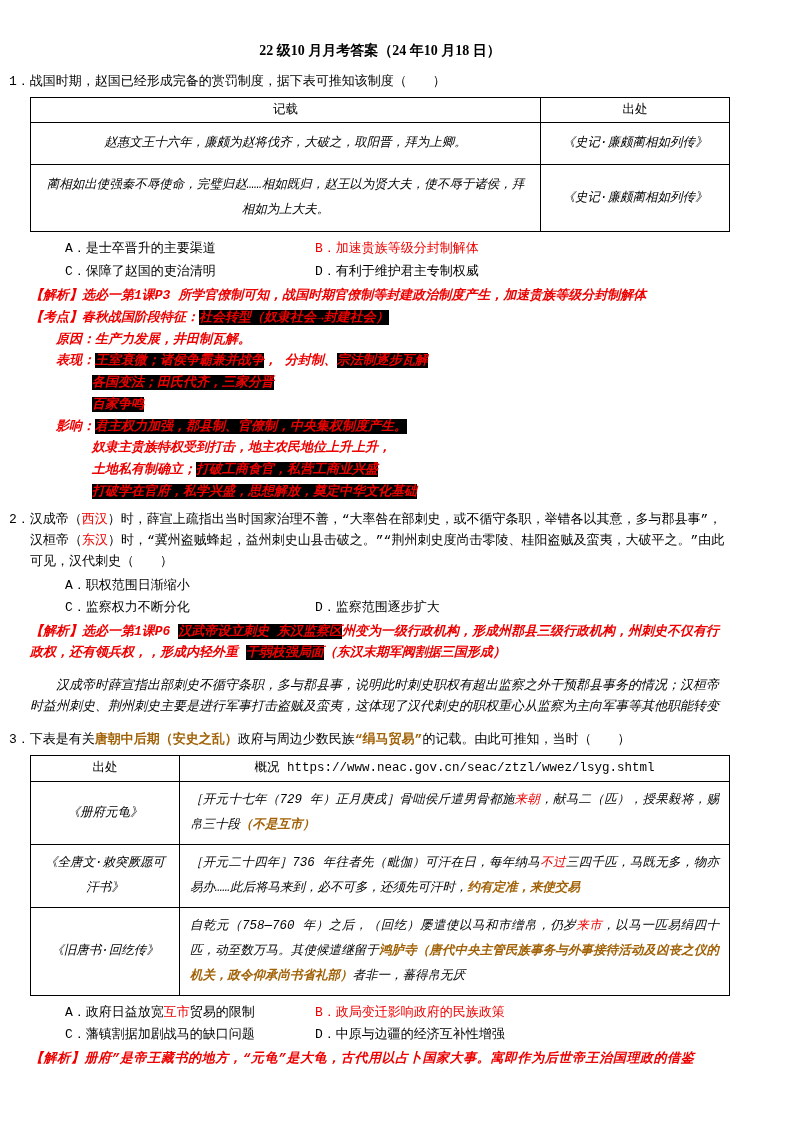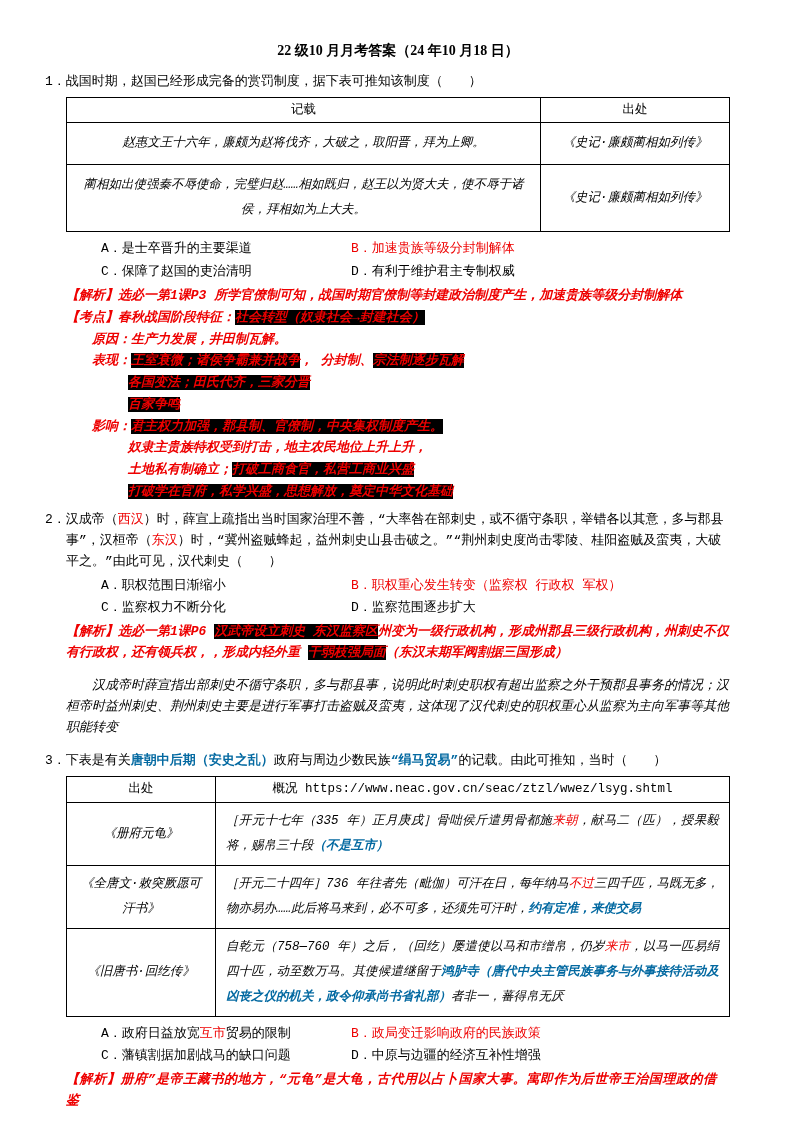--- a/index.html
+++ b/index.html
@@ -1,27 +1,27 @@
 <!DOCTYPE html>
 <html><head>
 <meta charset="utf-8">
 <style>
   html,body{margin:0;padding:0;background:#fff;}
   .page{
     width:794px;height:1123px;box-sizing:border-box;
-    padding:40px 64px 30px 66px;
+    padding:40px 64px 30px 30px;
     background:#fff;color:#000;
     font-family:"Liberation Serif","DejaVu Serif",serif;
     font-size:13px;line-height:1.62;overflow:hidden;
   }
   .title{font-size:14px;font-weight:bold;text-align:center;margin:0 0 8px 0;}
   p{margin:2px 0;}
   .stem{text-indent:-21px;margin:4px 0 3px 0;}
   .red{color:#ee0000;}
-  .redbold{color:#0369a1;font-weight:bold;}
+  .redbold{color:#a16207;font-weight:bold;}
   .hl{background:#000000;}
   .kai{font-style:italic;}
   .opts{display:flex;margin-left:35px;line-height:1.7;}
   .opt{width:250px;}
   .opt:last-child{flex:1;}
   .analysis{color:#ee0000;font-weight:bold;font-style:italic;margin:2px 0;}
   .kd p{color:#ee0000;font-weight:bold;font-style:italic;margin:1px 0;line-height:1.6;}
   .ind1{margin-left:26px !important;}
   .ind2{margin-left:62px !important;}
   table{border-collapse:collapse;width:100%;margin:5px 0 6px 0;}
@@ -86,21 +86,20 @@
       <p class="ind2"><span>土地私有制确立；</span><span class="hl">打破工商食官，私营工商业兴盛</span></p>
       <p class="ind2"><span class="hl">打破学在官府，私学兴盛，思想解放，奠定中华文化基础</span></p>
     </div>
   </section>
 
   <section>
     <p class="stem"><span>2．汉成帝（</span><span class="red">西汉</span><span>）时，薛宣上疏指出当时国家治理不善，“大率咎在部刺史，或不循守条职，举错各以其意，多与郡县事”，汉桓帝（</span><span class="red">东汉</span><span>）时，“冀州盗贼蜂起，益州刺史山县击破之。”“荆州刺史度尚击零陵、桂阳盗贼及蛮夷，大破平之。”由此可见，汉代刺史（　　）</span></p>
 
     <div class="opts">
       <span class="opt">A．职权范围日渐缩小</span>
-      <span class="opt red">B．职权重心发生转变（监察权 行政权 军权）</span>
     </div>
     <div class="opts">
       <span class="opt">C．监察权力不断分化</span>
       <span class="opt">D．监察范围逐步扩大</span>
     </div>
 
     <p class="analysis"><span>【解析】</span><span>选必一第1课P6 </span><span class="hl">汉武帝设立刺史 东汉监察区</span><span>州变为一级行政机构，形成州郡县三级行政机构，州刺史不仅有行政权，还有领兵权，，形成内轻外重 </span><span class="hl">干弱枝强局面</span><span>（东汉末期军阀割据三国形成）</span></p>
 
     <p class="explain">汉成帝时薛宣指出部刺史不循守条职，多与郡县事，说明此时刺史职权有超出监察之外干预郡县事务的情况；汉桓帝时益州刺史、荆州刺史主要是进行军事打击盗贼及蛮夷，这体现了汉代刺史的职权重心从监察为主向军事等其他职能转变</p>
   </section>
@@ -109,21 +108,21 @@
     <p class="stem"><span>3．下表是有关</span><span class="redbold">唐朝中后期（安史之乱）</span><span>政府与周边少数民族</span><span class="redbold">“绢马贸易”</span><span>的记载。由此可推知，当时（　　）</span></p>
 
     <table class="tbl tbl2">
       <tbody>
           <tr class="hdr">
         <td class="src">出处</td>
         <td><span>概况</span> <span>https://www.neac.gov.cn/seac/ztzl/wwez/lsyg.shtml</span></td>
       </tr>
       <tr>
         <td class="kai src">《册府元龟》</td>
-        <td class="kai desc"><span>［开元十七年（335 年）正月庚戌］骨咄侯斤遣男骨都施</span><span class="red">来朝</span><span>，献马二（匹），授果毅将，赐帛三十段</span><span class="redbold">（不是互市）</span></td>
+        <td class="kai desc"><span>［开元十七年（729 年）正月庚戌］骨咄侯斤遣男骨都施</span><span class="red">来朝</span><span>，献马二（匹），授果毅将，赐帛三十段</span><span class="redbold">（不是互市）</span></td>
       </tr>
       <tr>
         <td class="kai src">《全唐文·敕突厥愿可汗书》</td>
         <td class="kai desc"><span>［开元二十四年］736 年往者先（毗伽）可汗在日，每年纳马</span><span class="red">不过</span><span>三四千匹，马既无多，物亦易办……此后将马来到，必不可多，还须先可汗时，</span><span class="redbold">约有定准，来使交易</span></td>
       </tr>
       <tr>
         <td class="kai src">《旧唐书·回纥传》</td>
         <td class="kai desc"><span>自乾元（758—760 年）之后，（回纥）屡遣使以马和市缯帛，仍岁</span><span class="red">来市</span><span>，以马一匹易绢四十匹，动至数万马。其使候遣继留于</span><span class="redbold">鸿胪寺（唐代中央主管民族事务与外事接待活动及凶丧之仪的机关，政令仰承尚书省礼部）</span><span>者非一，蕃得帛无厌</span></td>
       </tr>
     </tbody>

